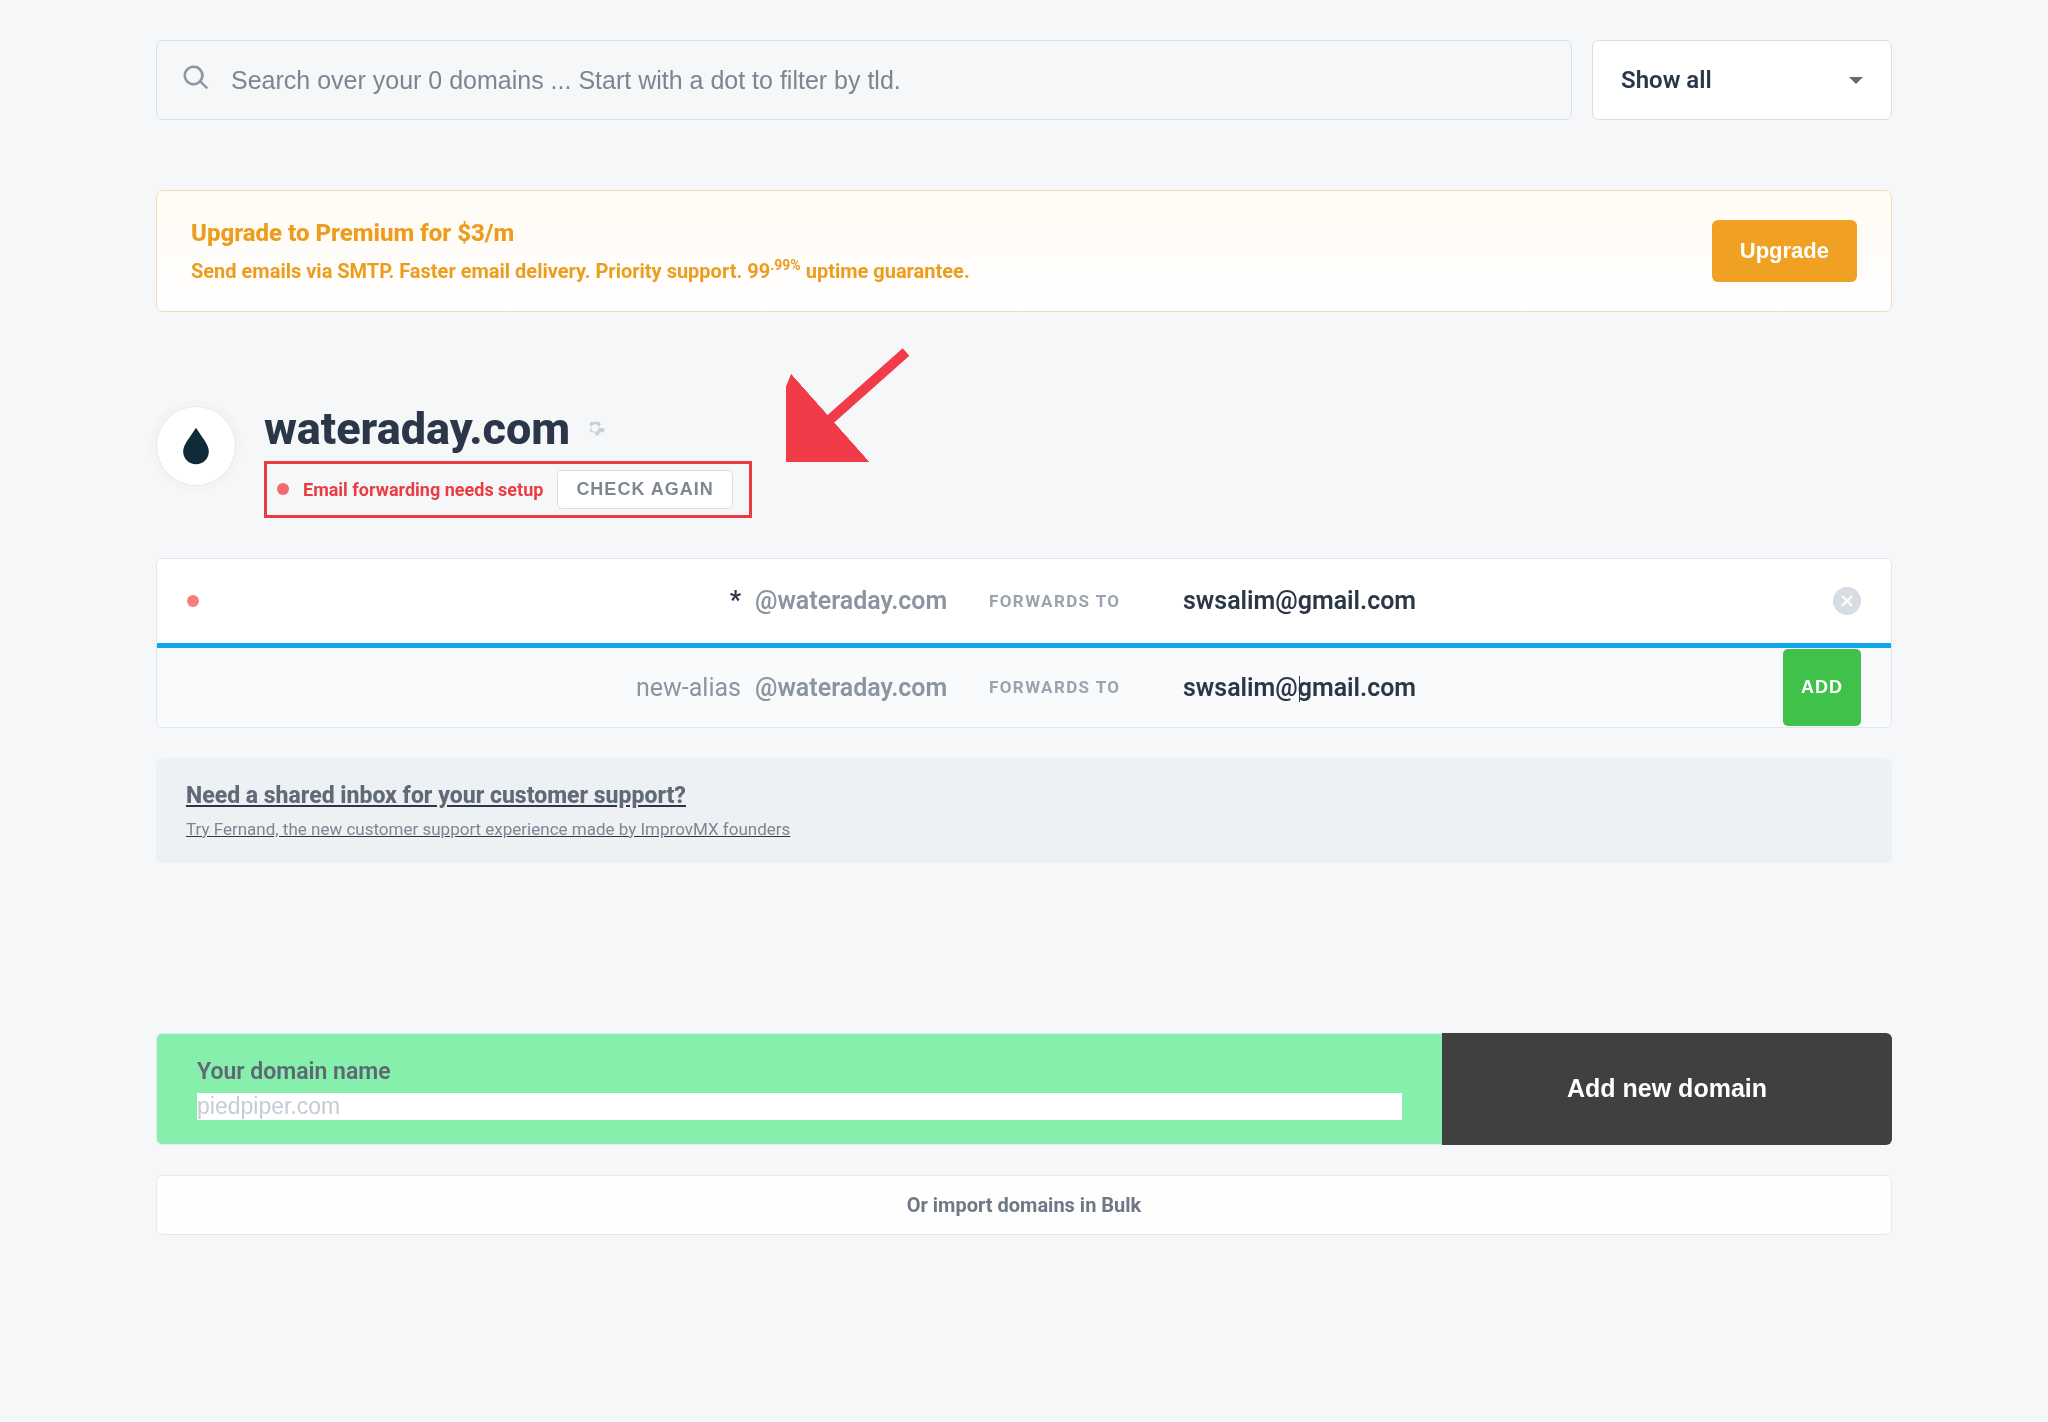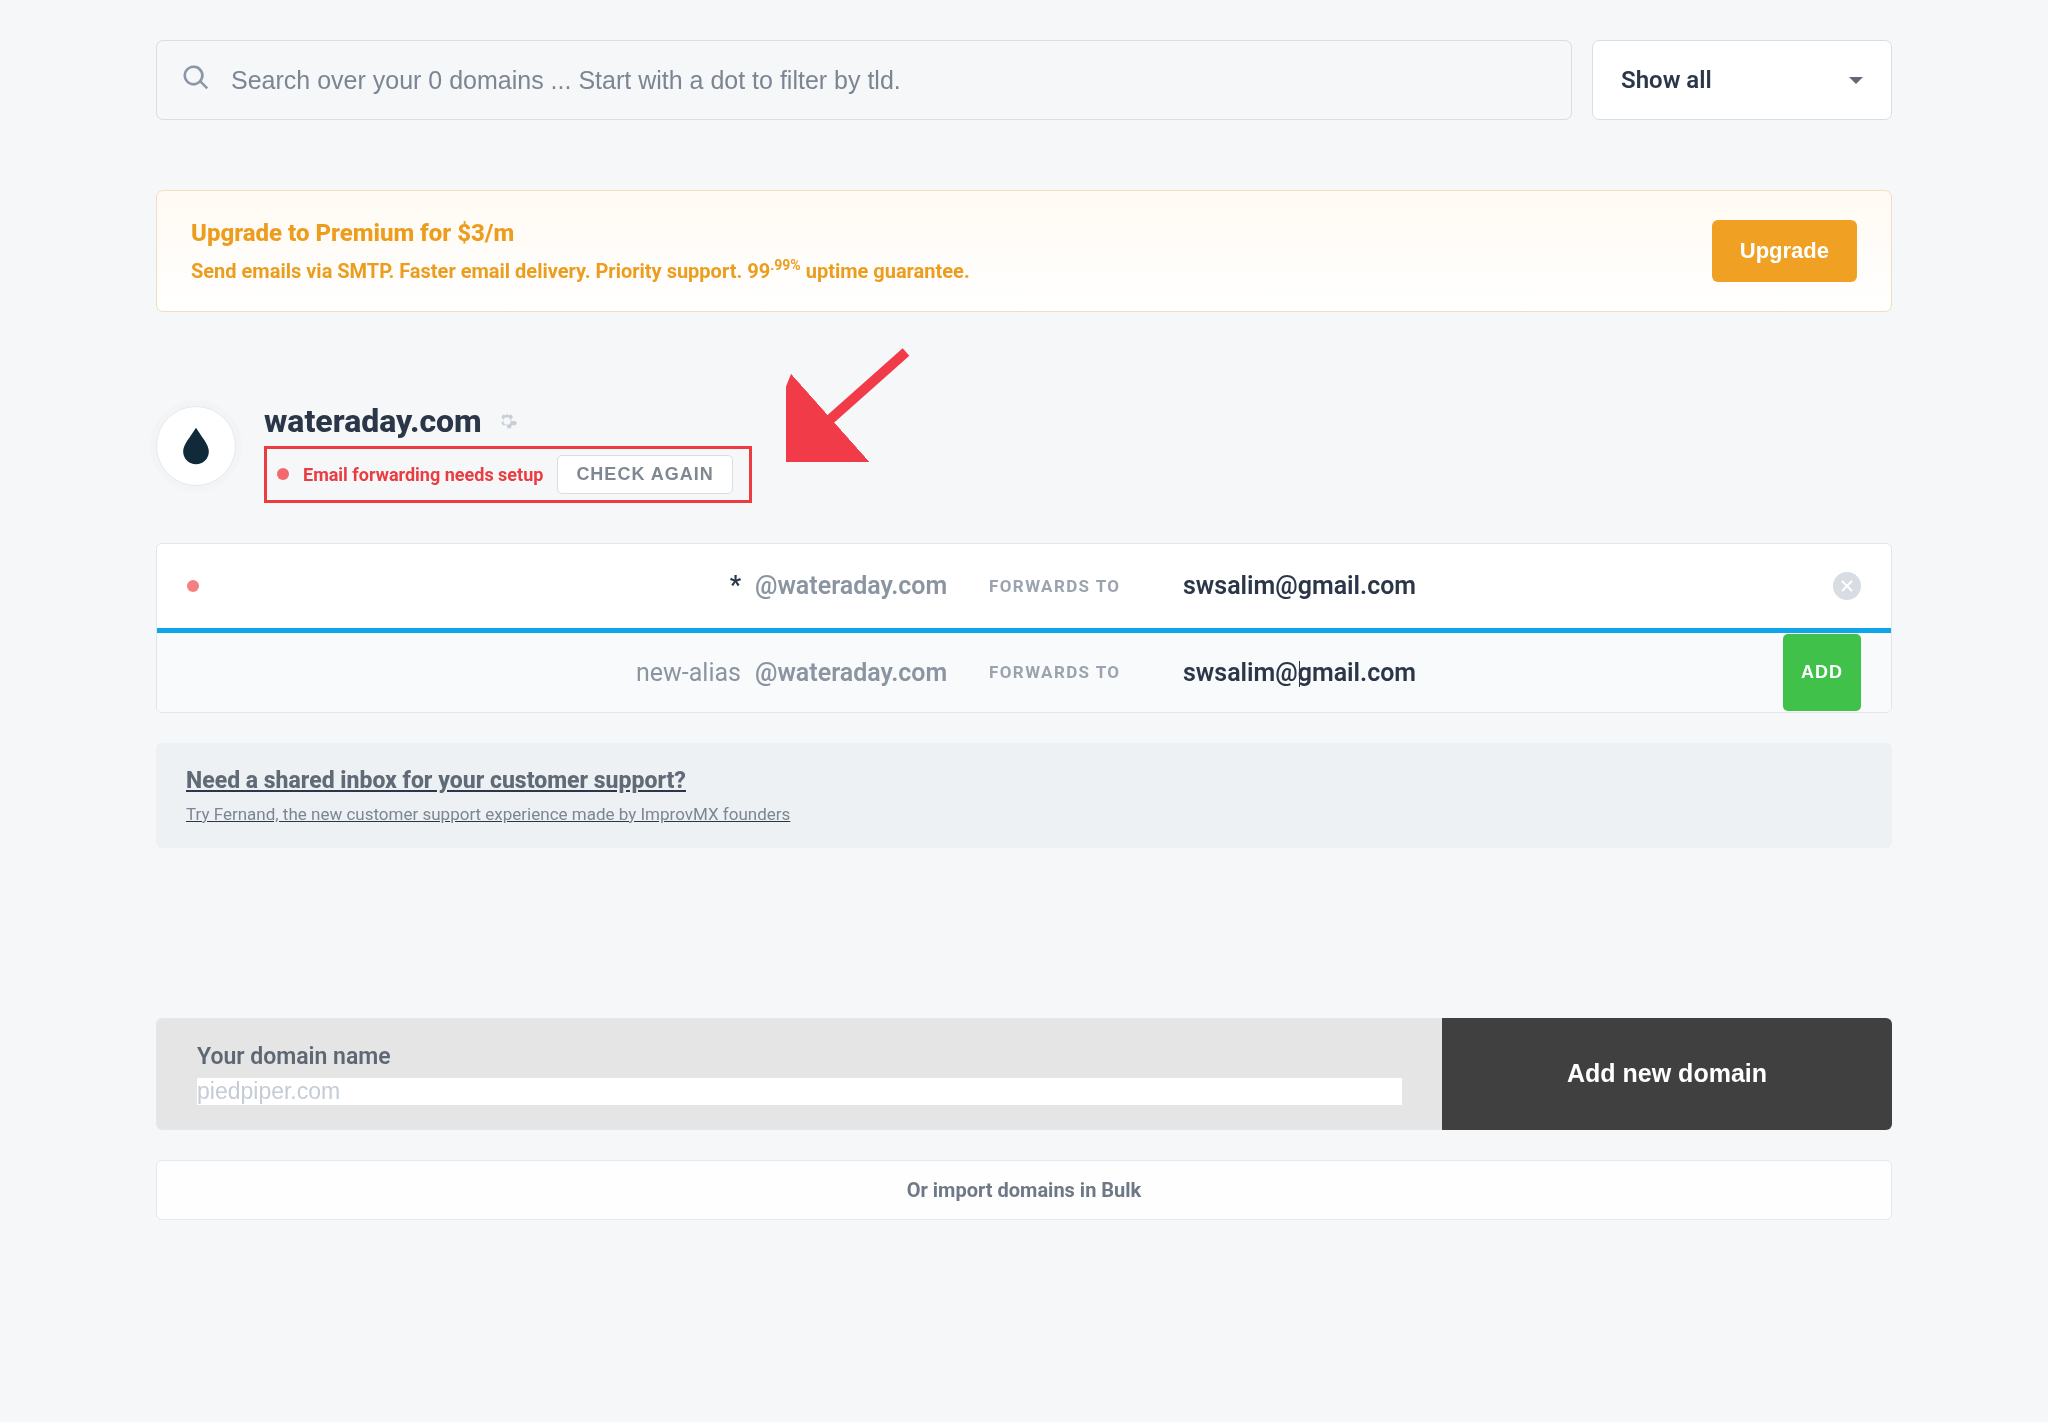--- a/index.html
+++ b/index.html
@@ -70,21 +70,21 @@
   .domain-avatar {
     width: 80px; height: 80px; border-radius: 50%;
     background: #fff; border: 1px solid #e5e9ee;
     display: flex; align-items: center; justify-content: center;
     box-shadow: 0 0 0 6px rgba(0,0,0,0.01);
     margin-top: 4px;
   }
   .domain-avatar svg { width: 44px; height: 44px; }
   .domain-head-right { flex: 1; }
   .domain-name-row { display: flex; align-items: center; gap: 14px; }
-  .domain-name { font-size: 32px; font-weight: 800; color: #2b3748; text-align: center; }
+  .domain-name { font-size: 45px; font-weight: 800; color: #2b3748; text-align: center; }
   .gear-icon { width: 22px; height: 22px; fill: #c9cfd7; }
 
   .status-box {
     display: inline-flex; align-items: center; gap: 14px;
     border: 3px solid #ea3c41; padding: 6px 16px 6px 10px;
     margin-top: 6px;
   }
   .status-dot { width: 12px; height: 12px; border-radius: 50%; background: #f26a6f; }
   .status-text { color: #ea3c41; font-size: 18px; font-weight: 700; }
   .check-again-btn {
@@ -143,21 +143,21 @@
     margin-top: 30px; background: #eef1f4; border-radius: 6px;
     padding: 24px 30px;
     text-decoration: underline;
   }
   .promo .q { font-size: 23px; font-weight: 800; color: #606b77; }
   .promo .a { font-size: 17px; color: #7c8693; margin-top: 10px; }
 
   
   .add-domain-row { margin-top: 170px; display: flex; }
   .add-domain-left {
-    flex: 1; background: #e5e5e5; border: 1px solid #e5e9ee; border-right: none;
+    flex: 1; background: #86efac; border: 1px solid #e5e9ee; border-right: none;
     border-radius: 6px 0 0 6px; padding: 24px 40px;
   }
   .add-domain-left .lbl { font-size: 23px; color: #5e6874; font-weight: 600; }
   .add-domain-left input {
     display: block; margin-top: 8px; border: none; outline: none;
     font-size: 23px; color: #c4ccd5; width: 100%;
   }
   .add-domain-left input::placeholder { color: #c4ccd5; }
   .add-domain-btn {
     width: 450px; background: #404040; color: #fff; border: none;

